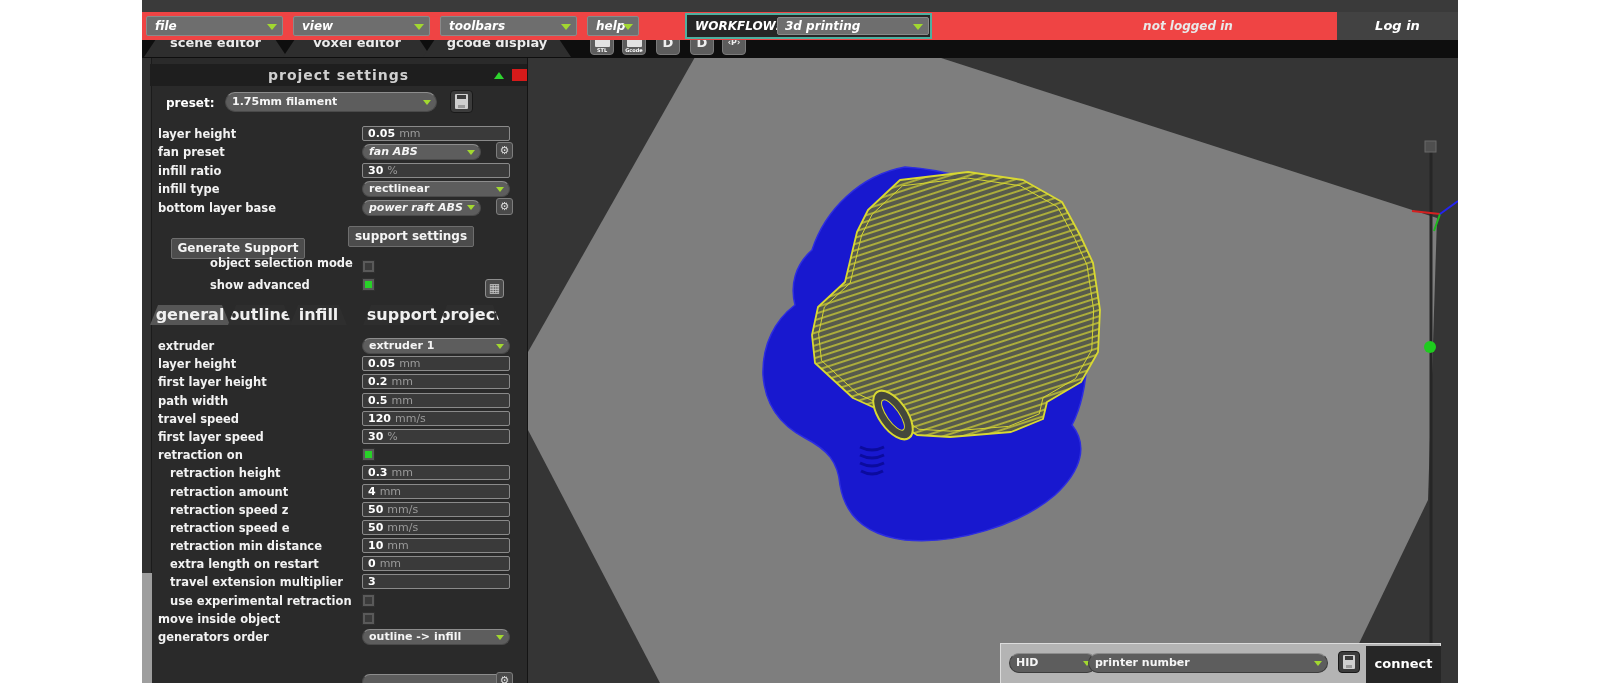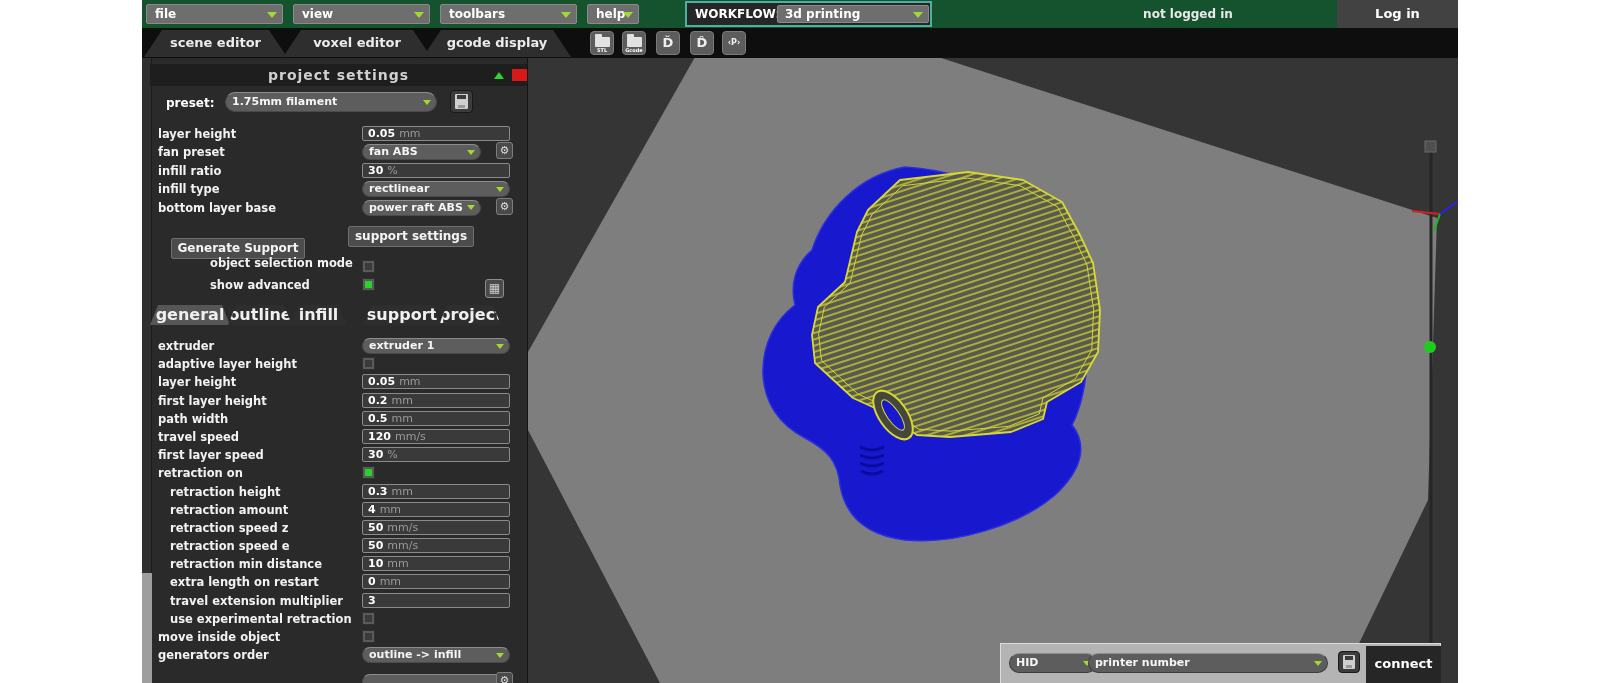--- a/index.html
+++ b/index.html
@@ -2,21 +2,21 @@
 <html><head>
 <meta charset="utf-8">
 <style>
   * { margin:0; padding:0; box-sizing:border-box; }
   html,body { background:#ffffff; }
   #screen { position:relative; width:1600px; height:683px; background:#ffffff;
             font-family:"DejaVu Sans",sans-serif; overflow:hidden; }
   #app { position:absolute; left:142px; top:0; width:1316px; height:683px; background:#3a3a3a; overflow:hidden; }
 
   
-  .menubar { position:absolute; left:0; top:0; width:100%; height:28px; background:#14532d; z-index:30; }
+  .menubar { position:absolute; left:0; top:12px; width:100%; height:28px; background:#ef4444; z-index:30;font-style:italic; }
   .menu { position:absolute; top:4px; height:20px; background:#6e6e6e; border:1px solid #8a8a8a;
           border-radius:2px; color:#ffffff; font-size:12px; font-weight:700; line-height:18px; padding:0 8px; }
   .menu:nth-child(1){ left:4px;   width:137px; }
   .menu:nth-child(2){ left:151px; width:137px; }
   .menu:nth-child(3){ left:298px; width:137px; }
   .menu:nth-child(4){ left:445px; width:52px; }
   .tri { position:absolute; right:5px; top:50%; margin-top:-2.5px; width:0; height:0;
          border-left:5px solid transparent; border-right:5px solid transparent; border-top:6px solid #a2d830; }
   .tri.sm { border-left-width:4px; border-right-width:4px; border-top-width:5px; }
 
@@ -76,21 +76,21 @@
   .fgroup2 { position:absolute; left:0; top:280px; width:386px; }
   .frow { position:relative; height:18.4px; }
   .fgroup2 .frow { height:18.2px; }
   .flabel { position:absolute; left:16px; top:0; font-size:11.5px; font-weight:700; color:#f2f2f2; line-height:18px; white-space:nowrap; }
   .frow.indent .flabel { left:28px; }
   .inp { position:absolute; left:220px; top:1px; width:148px; height:15px; background:#3a3a3a;
          border:1px solid #8a8a8a; border-radius:2px; font-size:11px; line-height:13px; padding:0 5px; white-space:nowrap; }
   .inp .val { color:#ffffff; font-weight:700; }
   .inp .unit { color:#9a9a9a; margin-left:4px; }
   .frow .dd { left:220px; top:1px; width:148px; height:16px; line-height:14px; }
-  .frow .dd.narrow { width:119px; }
+  .frow .dd.narrow { width:119px;font-style:italic; }
   .cb { position:absolute; left:220px; top:2px; width:13px; height:13px; background:#5a5a5a; border:1px solid #303030; }
   .cb::after { content:""; position:absolute; left:2px; top:2px; right:2px; bottom:2px; background:#3a3a3a; }
   .cb.checked::after { background:#28d228; }
   .gear { position:absolute; left:354px; top:-1px; width:17px; height:17px; background:#4a4a4a;
           border:1px solid #7d7d7d; border-radius:3px; color:#dcdcdc; font-size:11px; line-height:15px; text-align:center; }
 
   .panel-btn { position:absolute; height:21px; background:#4c4c4c; border:1px solid #6e6e6e; border-radius:2px;
                color:#f5f5f5; font-weight:700; font-size:12px; text-align:center; line-height:19px; }
   #btn-generate-support { left:29px; top:169px; width:134px;margin-top:12px; }
   #btn-support-settings { left:206px; top:169px; width:126px; }
@@ -265,26 +265,20 @@
           <div class="ptab">infill</div>
           <div class="ptab">support</div>
           <div class="ptab">project</div>
         </div>
 
       <div class="fgroup2" id="fgroup2">
           <div class="frow">
     <span class="flabel">extruder</span>
 
     <span class="dd"><span class="ddv">extruder 1</span><i class="tri sm"></i></span>
-
-  </div>
-          <div class="frow">
-    <span class="flabel">adaptive layer height</span>
-
-    <span class="cb"></span>
 
   </div>
           <div class="frow">
     <span class="flabel">layer height</span>
     <span class="inp"><span class="val">0.05</span><span class="unit">mm</span></span>
 
   </div>
           <div class="frow">
     <span class="flabel">first layer height</span>
     <span class="inp"><span class="val">0.2</span><span class="unit">mm</span></span>

